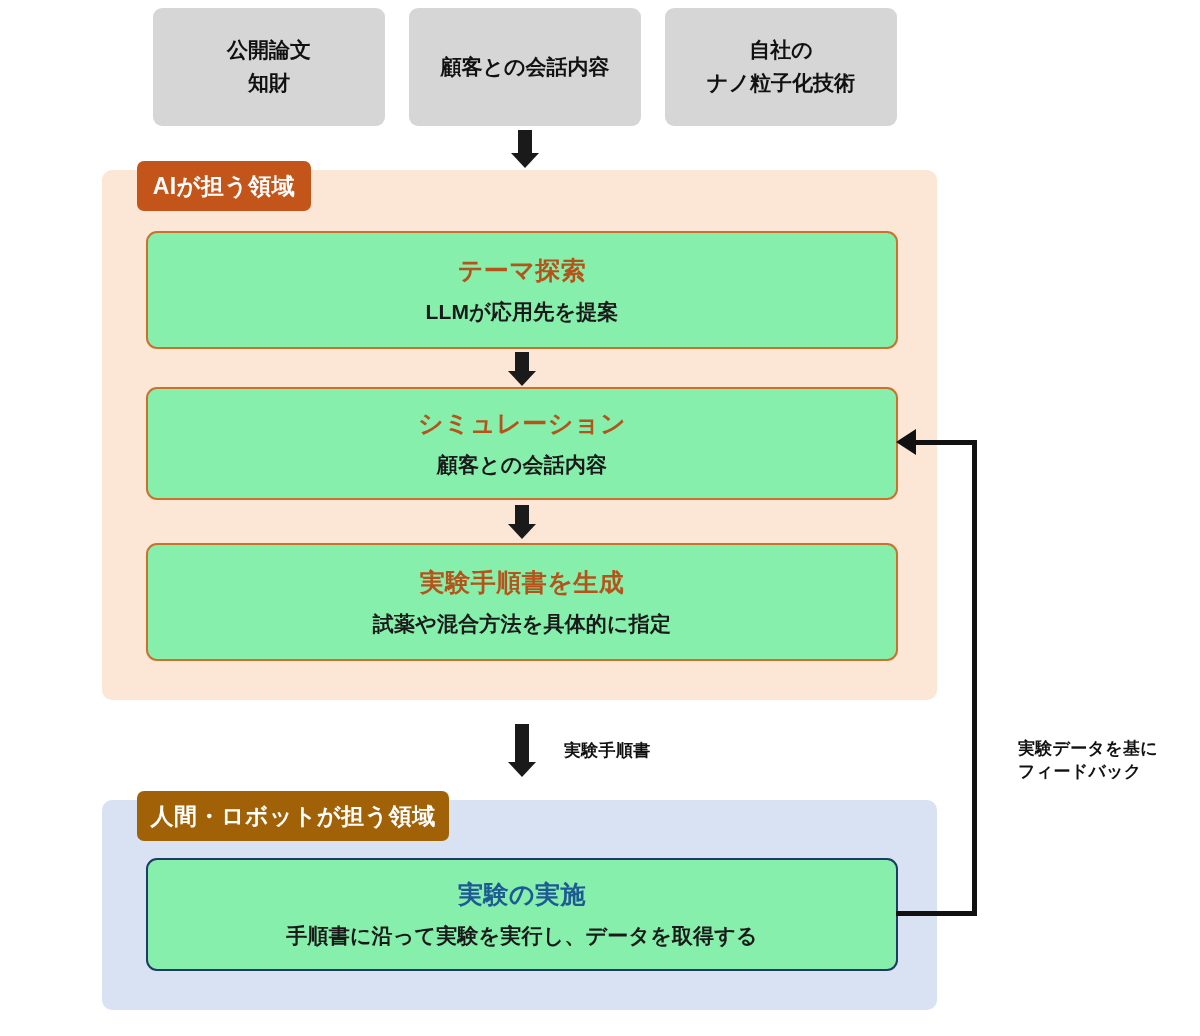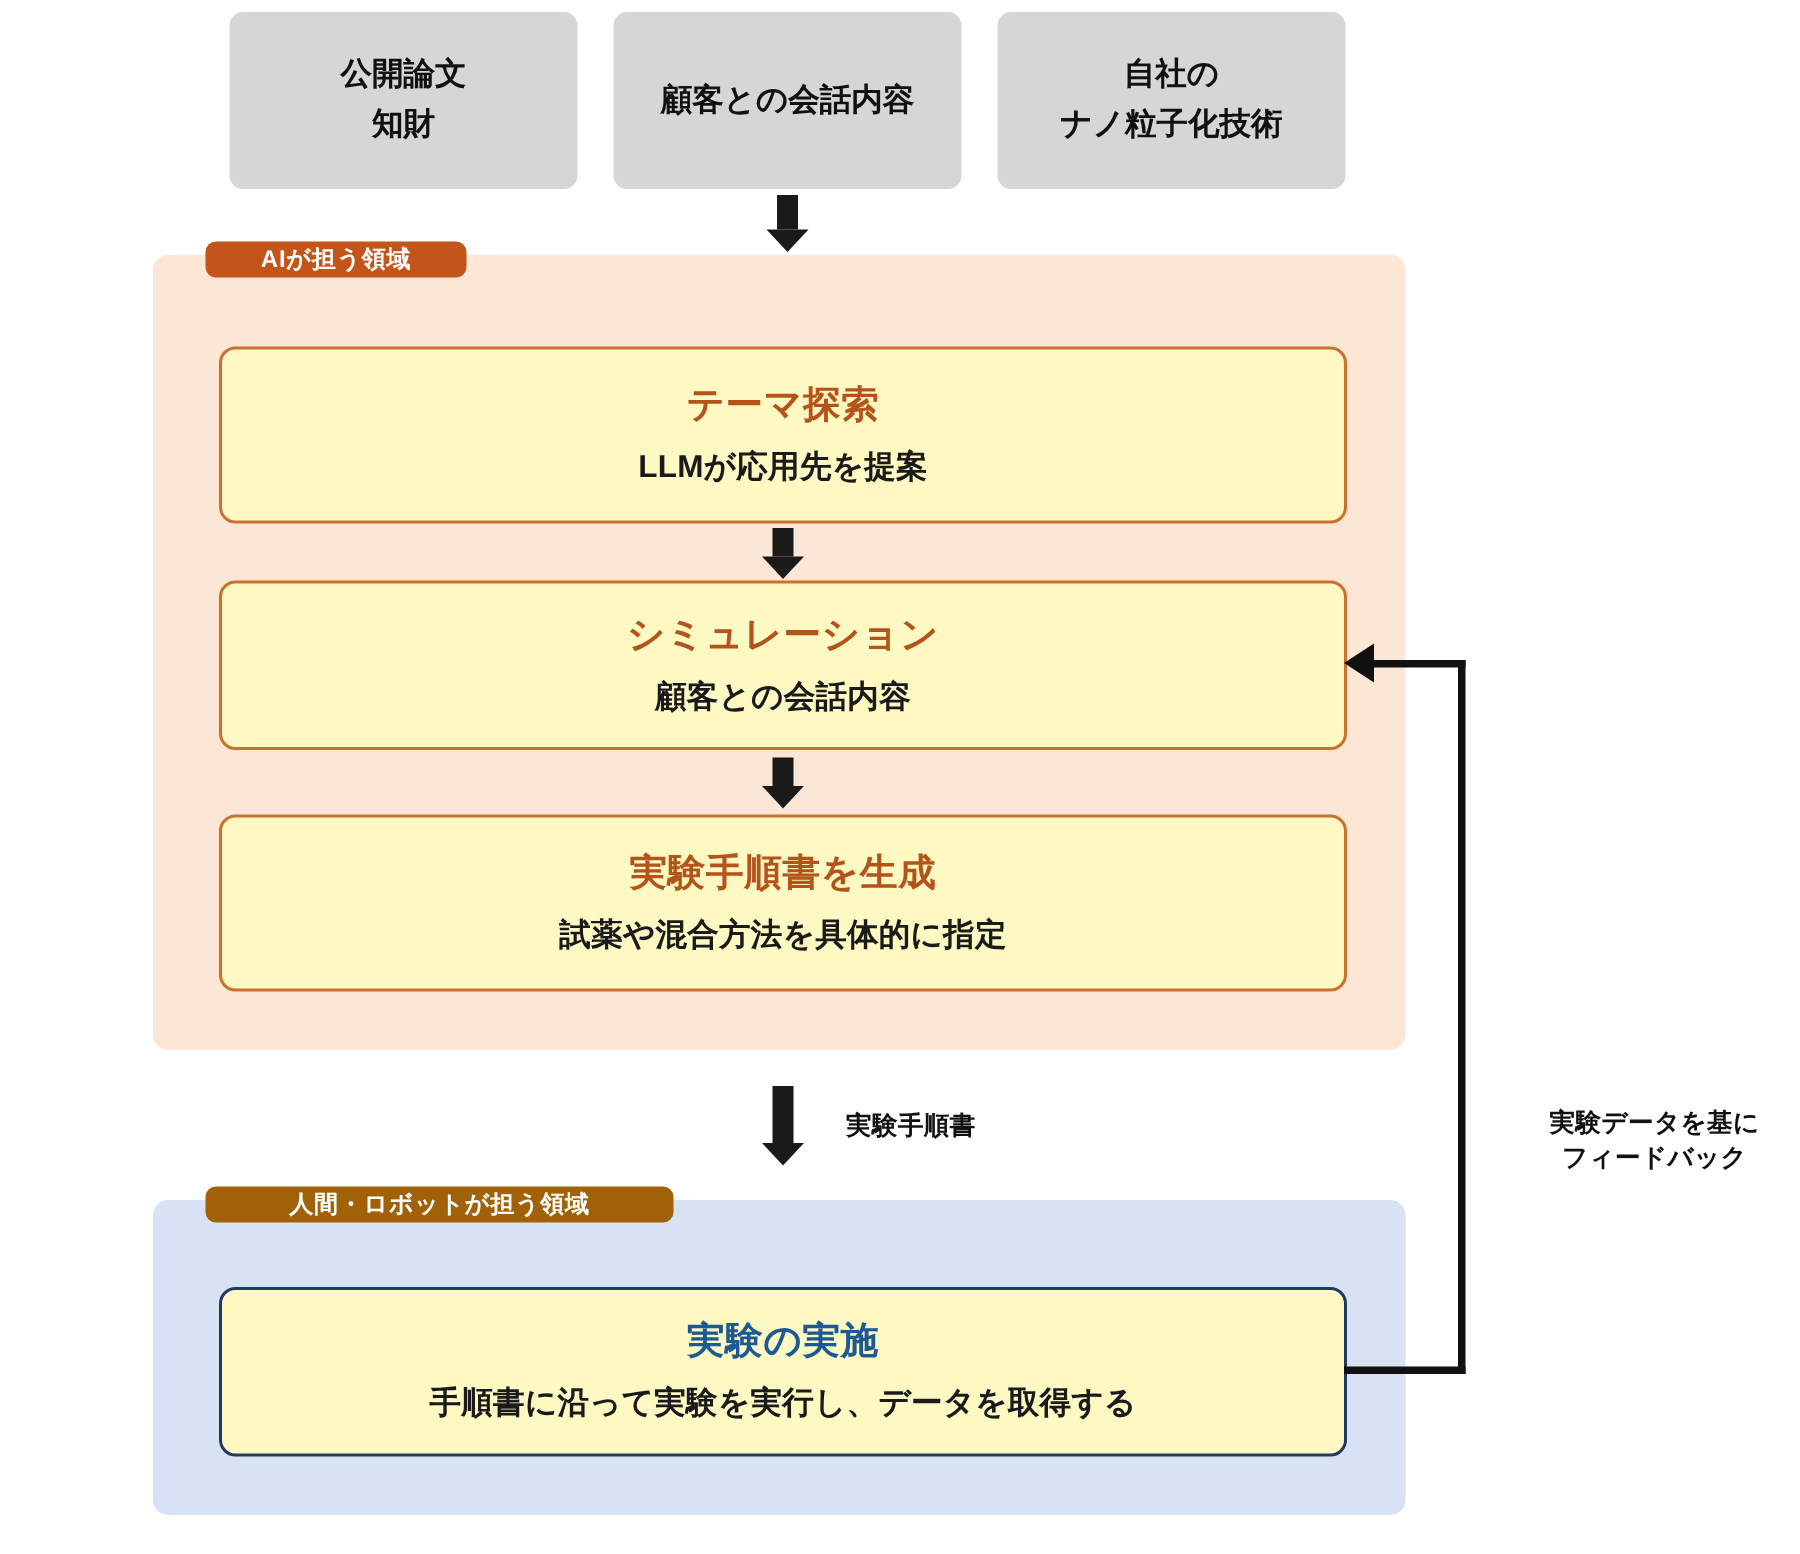--- a/index.html
+++ b/index.html
@@ -43,38 +43,38 @@
     border-radius: 10px;
     box-sizing: border-box;
   }
   .panel.ai { background: #fce6d5; }
   .panel.human { background: #d9e2f3; }
 
   .panel-badge {
     position: absolute;
     border-radius: 7px;
     color: #ffffff;
-    font-size: 16px;
+    font-size: 23px;
     font-weight: 700;
     letter-spacing: 0.5px;
     display: flex;
     align-items: center;
     justify-content: center;
     padding: 0 28px;
-    height: 24px;
+    height: 50px;
     box-sizing: border-box;
     white-space: nowrap;
   }
   .panel-badge.ai { background: #c4551a; }
   .panel-badge.human { background: #a16207; }
 
   
   .card {
     position: absolute;
-    background: #fef9c3;
+    background: #86efac;
     border-radius: 11px;
     box-sizing: border-box;
     display: flex;
     flex-direction: column;
     align-items: center;
     justify-content: center;
   }
   .card.ai { border: 2px solid #c8722e; }
   .card.human { border: 2px solid #1f3a63; }
 
@@ -121,21 +121,21 @@
   
   .flow-label {
     position: absolute;
     font-size: 17px;
     font-weight: 700;
     color: #111111;
     line-height: 1.35;
     letter-spacing: 0.3px;
     white-space: nowrap;
   }
-  .flow-label.right-align { text-align: center; }
+  .flow-label.right-align { text-align: left; }
   .flow-label .line { display: block; }
 
   
   .fb-line {
     position: absolute;
     background: #111111;
   }
   .fb-arrowhead {
     position: absolute;
     width: 0;

